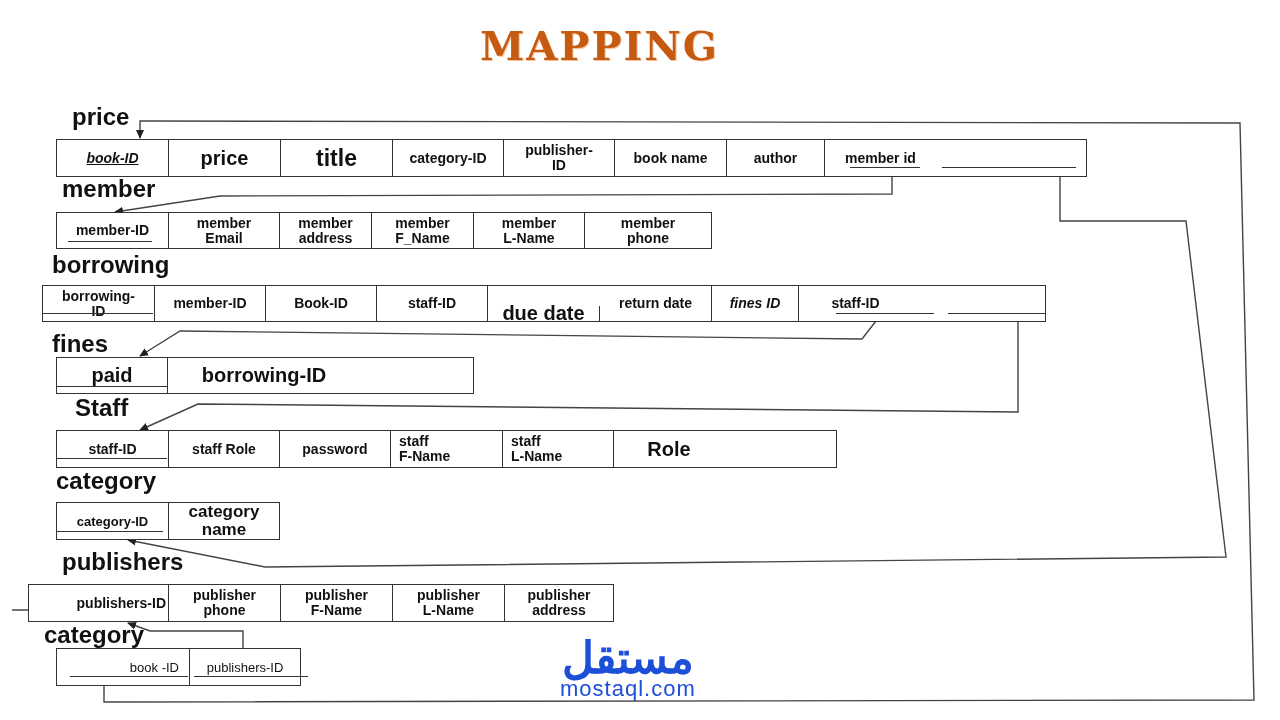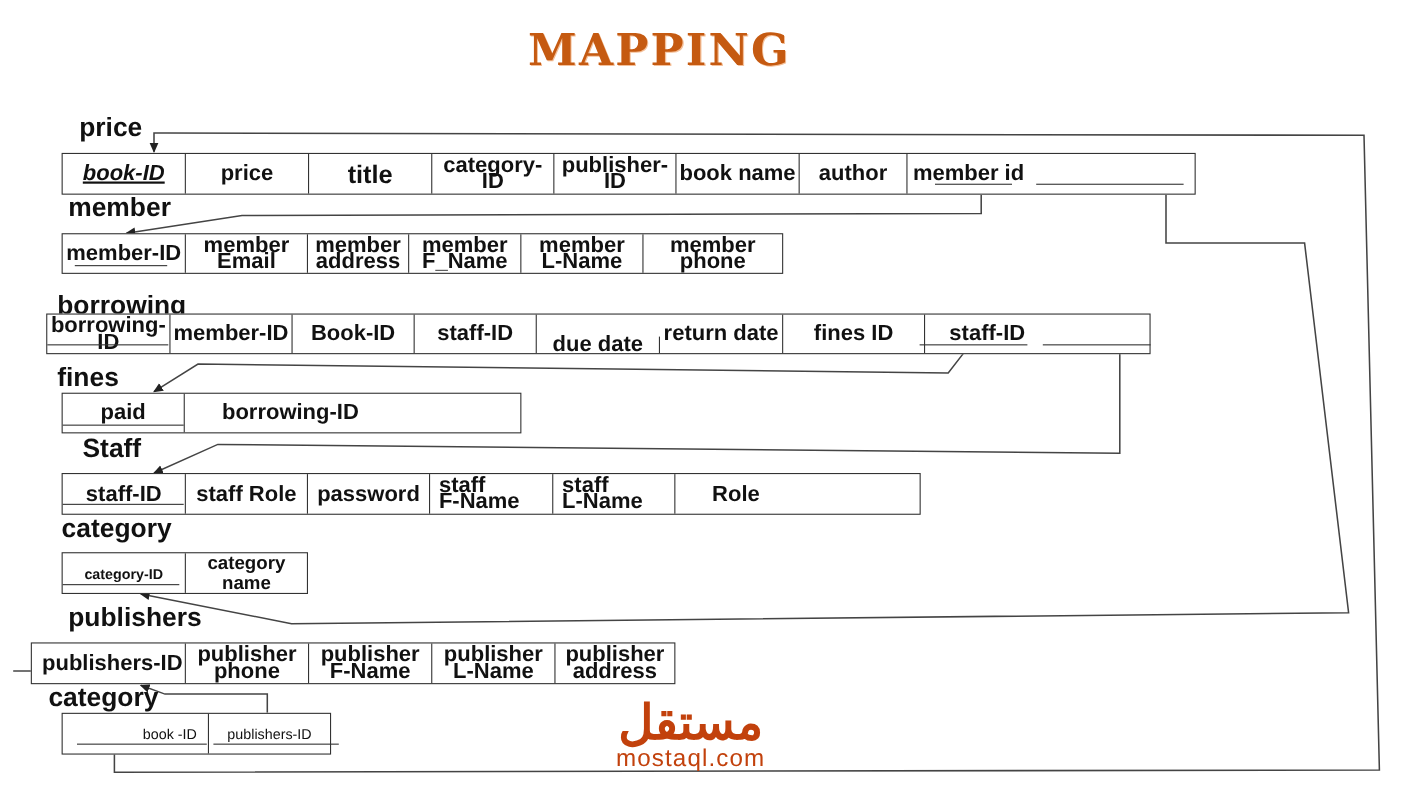--- a/index.html
+++ b/index.html
@@ -7,30 +7,30 @@
   .title {
     position:absolute; left:480px; top:22px; width:230px; text-align:center;
     font-family:"DejaVu Serif", "Liberation Serif", serif; font-weight:bold;
     font-size:40px; letter-spacing:2px; color:#c55a11;
     text-shadow: 1px 1px 0 #f4c09a;
   }
   .label { position:absolute; font-weight:bold; font-size:24px; line-height:24px; color:#111; }
   .tbl { position:absolute; display:flex; border:1.5px solid #333; box-sizing:border-box; background:#fff; }
   .cell {
     border-right:1.5px solid #333; box-sizing:border-box; display:flex; align-items:center; justify-content:center;
-    text-align:center; font-weight:bold; font-size:20px; line-height:15px; position:relative; white-space:pre-line;
+    text-align:center; font-weight:bold; font-size:14px; line-height:15px; position:relative; white-space:pre-line;
   }
   .cell:last-child { border-right:none; }
   .cell.big { font-size:20px; }
   .cell.huge { font-size:23px; }
   .cell.italic-ul { font-style:italic; text-decoration:underline; }
   .cell.normal { font-weight:normal; }
   .pk-line { position:absolute; height:0; border-top:1.3px solid #333; }
   svg.lines { position:absolute; left:0; top:0; width:1280px; height:720px; pointer-events:none; }
-  .watermark { position:absolute; left:560px; top:638px; text-align:center; color:#c2410c; }
+  .watermark { position:absolute; left:560px; top:638px; text-align:center; color:#1d4ed8; }
   .wm-ar { font-size:44px; font-weight:bold; line-height:40px; letter-spacing:2px; }
   .wm-en { font-size:22px; line-height:22px; letter-spacing:1px; }
 </style>
 </head>
 <body>
 
 <div class="title">MAPPING</div>
 
 <svg class="lines" viewBox="0 0 1280 720">
   <defs>
@@ -80,30 +80,30 @@
 address</div>
   <div class="cell" style="width:102px;">member
 F_Name</div>
   <div class="cell" style="width:111px;">member
 L-Name</div>
   <div class="cell" style="width:126px;">member
 phone</div>
 </div>
 <div class="pk-line" style="left:68px; top:241px; width:84px;"></div>
 
-<div class="label" style="left:52px; top:266px;">borrowing</div>
+<div class="label" style="left:52px; top:253px;">borrowing</div>
 <div class="tbl" style="left:42px; top:285px; width:1004px; height:37px;">
   <div class="cell" style="width:112px;">borrowing-
 ID</div>
   <div class="cell" style="width:111px;">member-ID</div>
   <div class="cell" style="width:111px;">Book-ID</div>
   <div class="cell" style="width:111px;">staff-ID</div>
   <div class="cell big" style="width:112px;margin-top:20px;">due date</div>
   <div class="cell" style="width:112px;">return date</div>
-  <div class="cell" style="width:129px;">fines ID</div>
+  <div class="cell" style="width:87px;font-style:italic;">fines ID</div>
   <div class="cell" style="width:113px;">staff-ID</div>
 </div>
 <div class="pk-line" style="left:43px; top:313px; width:110px;"></div>
 <div class="pk-line" style="left:836px; top:313px; width:98px;"></div>
 <div class="pk-line" style="left:948px; top:313px; width:98px;"></div>
 
 <div class="label" style="left:52px; top:332px;">fines</div>
 <div class="tbl" style="left:56px; top:357px; width:418px; height:37px;">
   <div class="cell big" style="width:111px;">paid</div>
   <div class="cell big" style="width:192px;">borrowing-ID</div>

